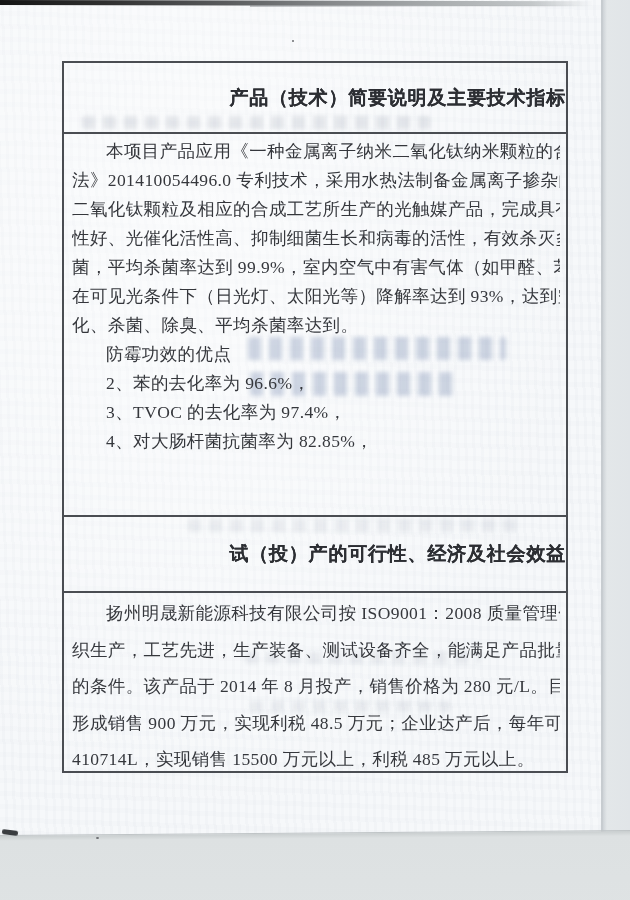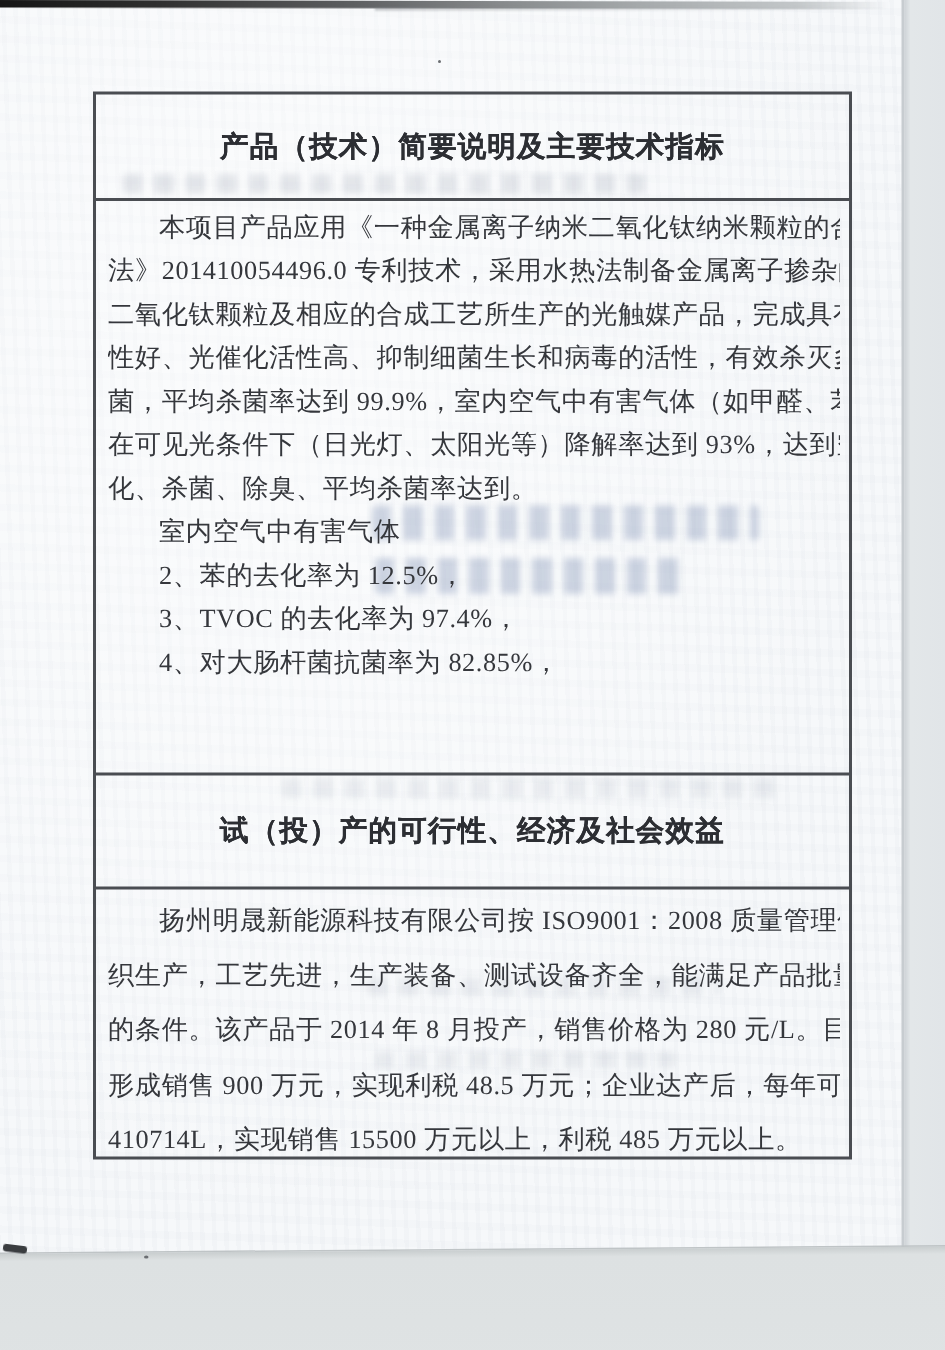--- a/index.html
+++ b/index.html
@@ -54,21 +54,21 @@
   .bleed.faint{color:rgba(158,166,180,.16);}
   
   .form-table{
     position:absolute;left:62px;top:61px;width:506px;height:712px;
     border:2px solid #4a4d52;box-sizing:border-box;
     display:flex;flex-direction:column;
     color:#33353a;
   }
   .row{box-sizing:border-box;flex:0 0 auto;}
   .row-header{
-    display:flex;align-items:center;justify-content:center;
+    display:flex;align-items:center;justify-content:flex-end;
   }
   .row-header-1{height:69px;}
   .row-header-2{height:76px;border-top:2px solid #4a4d52;}
   .section-title{
     font-size:19px;font-weight:bold;letter-spacing:.8px;color:#2c2e33;
     text-shadow:0 0 .4px #2c2e33;
     white-space:nowrap;
   }
   .row-body-1{height:383px;border-top:2px solid #4a4d52;padding:3px 6px 0 8px;}
   .row-body-2{height:188px;border-top:2px solid #4a4d52;padding:2px 6px 0 8px;}
@@ -107,22 +107,22 @@
     </div>
 
     <div class="row row-body-1">
         <div class="tline indent">本项目产品应用《一种金属离子纳米二氧化钛纳米颗粒的合成方</div>
         <div class="tline">法》201410054496.0 专利技术，采用水热法制备金属离子掺杂的纳米</div>
         <div class="tline">二氧化钛颗粒及相应的合成工艺所生产的光触媒产品，完成具有分散</div>
         <div class="tline">性好、光催化活性高、抑制细菌生长和病毒的活性，有效杀灭多种细</div>
         <div class="tline">菌，平均杀菌率达到 99.9%，室内空气中有害气体（如甲醛、苯等）</div>
         <div class="tline">在可见光条件下（日光灯、太阳光等）降解率达到 93%，达到空气净</div>
         <div class="tline">化、杀菌、除臭、平均杀菌率达到。</div>
-        <div class="tline indent">室内空气中有害气体</div>
-        <div class="tline indent">2、苯的去化率为 12.5%，</div>
+        <div class="tline indent">防霉功效的优点</div>
+        <div class="tline indent">2、苯的去化率为 96.6%，</div>
         <div class="tline indent">3、TVOC 的去化率为 97.4%，</div>
         <div class="tline indent">4、对大肠杆菌抗菌率为 82.85%，</div>
       </div>
 
     <div class="row row-header row-header-2">
       <div class="section-title">试（投）产的可行性、经济及社会效益</div>
     </div>
 
     <div class="row row-body-2">
         <div class="tline indent">扬州明晟新能源科技有限公司按 ISO9001：2008 质量管理体系组</div>

